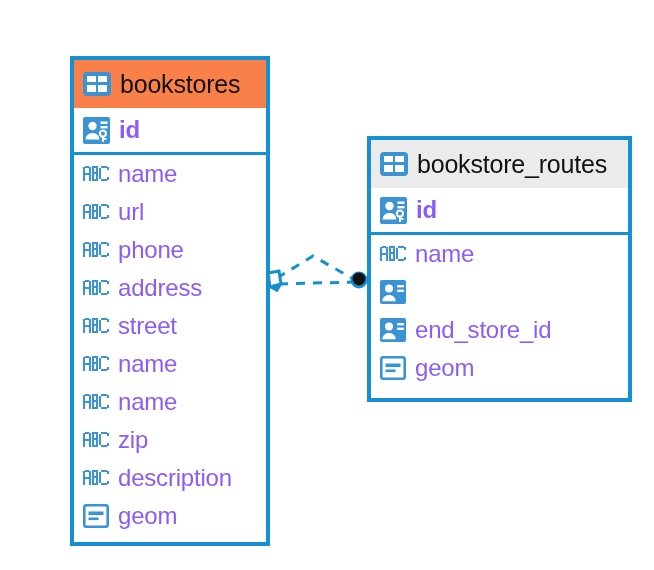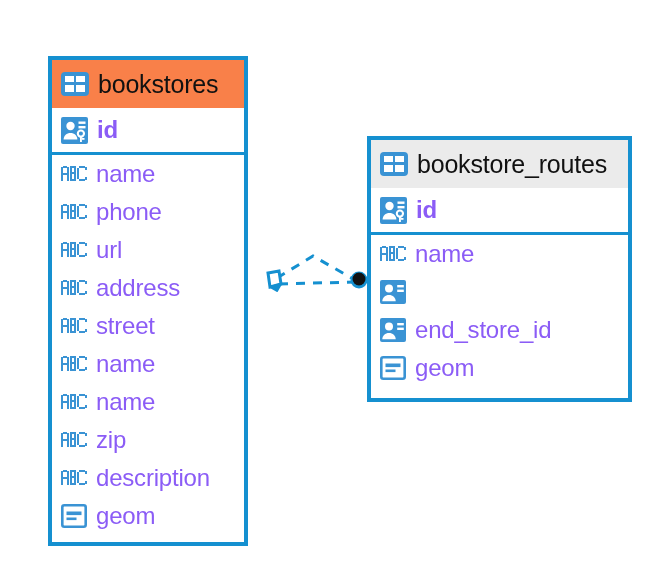--- a/index.html
+++ b/index.html
@@ -22,21 +22,21 @@
   }
 
   
   .entity {
     position: absolute;
     box-sizing: border-box;
     border: 4px solid #1590d0;
     background: #ffffff;
   }
   #entity-bookstores {
-    left: 48px;
+    left: 70px;
     top: 56px;
     width: 200px;
     height: 490px;
   }
   #entity-bookstore-routes {
     left: 367px;
     top: 136px;
     width: 265px;
     height: 266px;
   }
@@ -183,46 +183,46 @@
             <rect x="13" y="8" width="2" height="5"></rect>
               <rect x="9" y="13" width="6" height="2"></rect>
             <rect x="18" y="0" width="6" height="2"></rect>
               <rect x="16" y="2" width="2" height="11"></rect>
             <rect x="18" y="13" width="6" height="2"></rect>
               <rect x="24" y="1" width="2" height="3"></rect>
             <rect x="24" y="11" width="2" height="3"></rect>
           </g>
         </svg>
       </span>
+      <span class="field-label">url</span>
+    </div>
+
+    <div class="field-row">
+      <span class="icon icon-abc">
+        <svg viewBox="0 0 26 16" width="26" height="16" aria-hidden="true">
+          <g fill="#3a93d4">
+            <rect x="0" y="1" width="2" height="14"></rect>
+              <rect x="2" y="0" width="4" height="2"></rect>
+            <rect x="6" y="1" width="2" height="14"></rect>
+              <rect x="2" y="7" width="4" height="2"></rect>
+            <rect x="9" y="0" width="6" height="2"></rect>
+              <rect x="9" y="1" width="2" height="14"></rect>
+            <rect x="13" y="2" width="2" height="5"></rect>
+              <rect x="11" y="6" width="4" height="2"></rect>
+            <rect x="13" y="8" width="2" height="5"></rect>
+              <rect x="9" y="13" width="6" height="2"></rect>
+            <rect x="18" y="0" width="6" height="2"></rect>
+              <rect x="16" y="2" width="2" height="11"></rect>
+            <rect x="18" y="13" width="6" height="2"></rect>
+              <rect x="24" y="1" width="2" height="3"></rect>
+            <rect x="24" y="11" width="2" height="3"></rect>
+          </g>
+        </svg>
+      </span>
       <span class="field-label">phone</span>
-    </div>
-
-    <div class="field-row">
-      <span class="icon icon-abc">
-        <svg viewBox="0 0 26 16" width="26" height="16" aria-hidden="true">
-          <g fill="#3a93d4">
-            <rect x="0" y="1" width="2" height="14"></rect>
-              <rect x="2" y="0" width="4" height="2"></rect>
-            <rect x="6" y="1" width="2" height="14"></rect>
-              <rect x="2" y="7" width="4" height="2"></rect>
-            <rect x="9" y="0" width="6" height="2"></rect>
-              <rect x="9" y="1" width="2" height="14"></rect>
-            <rect x="13" y="2" width="2" height="5"></rect>
-              <rect x="11" y="6" width="4" height="2"></rect>
-            <rect x="13" y="8" width="2" height="5"></rect>
-              <rect x="9" y="13" width="6" height="2"></rect>
-            <rect x="18" y="0" width="6" height="2"></rect>
-              <rect x="16" y="2" width="2" height="11"></rect>
-            <rect x="18" y="13" width="6" height="2"></rect>
-              <rect x="24" y="1" width="2" height="3"></rect>
-            <rect x="24" y="11" width="2" height="3"></rect>
-          </g>
-        </svg>
-      </span>
-      <span class="field-label">url</span>
     </div>
 
     <div class="field-row">
       <span class="icon icon-abc">
         <svg viewBox="0 0 26 16" width="26" height="16" aria-hidden="true">
           <g fill="#3a93d4">
             <rect x="0" y="1" width="2" height="14"></rect>
               <rect x="2" y="0" width="4" height="2"></rect>
             <rect x="6" y="1" width="2" height="14"></rect>
               <rect x="2" y="7" width="4" height="2"></rect>

